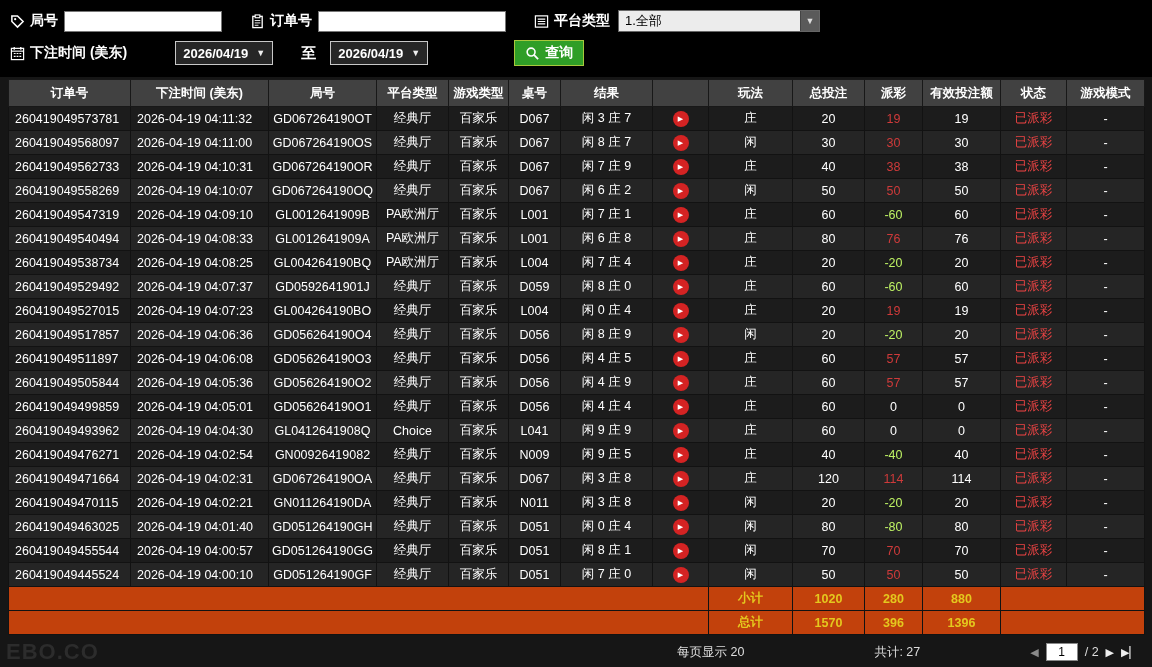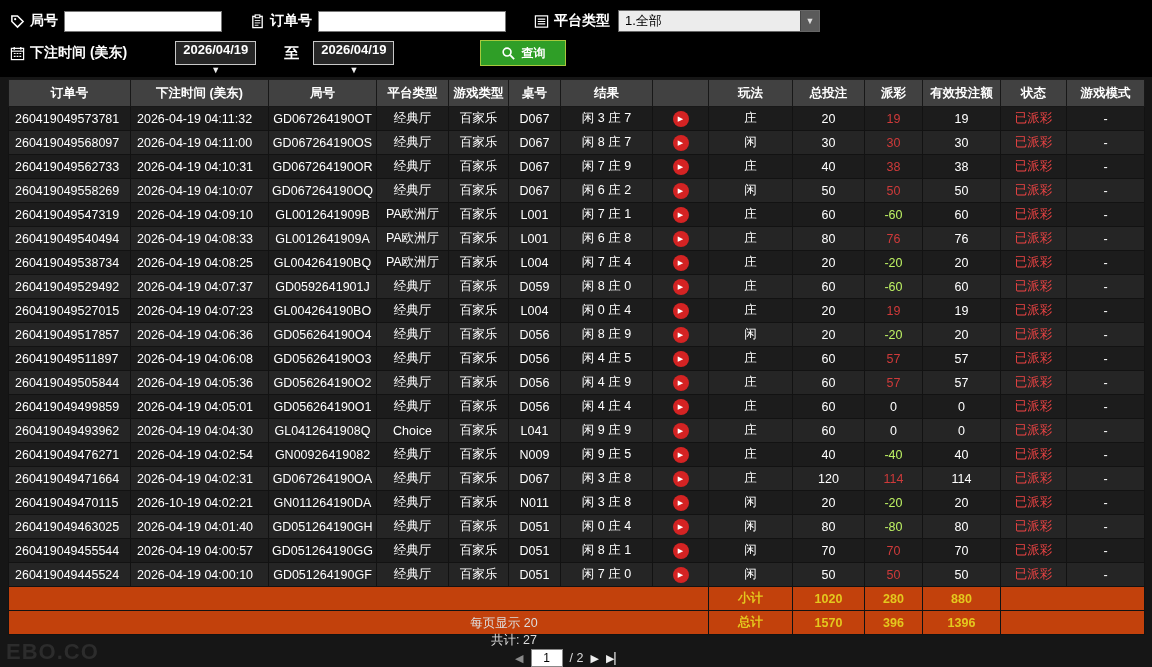--- a/index.html
+++ b/index.html
@@ -30,28 +30,28 @@
   }
   .dropdown-value { padding-left:6px; flex:1; }
   .dropdown-arrow {
     width:19px; height:100%; background:#5a5a5a; color:#ddd;
     display:flex; align-items:center; justify-content:center; font-size:9px;
     border-left:1px solid #444;
   }
   .date-select {
     display:flex; align-items:center; gap:8px; margin-left:10px;
     background:#262626; border:1px solid #c8c8c8; color:#fff;
-    font-weight:bold; font-size:13px; padding:0 7px; height:24px; cursor:default;flex-direction:column;
+    font-weight:bold; font-size:13px; padding:0 7px; height:24px; cursor:default;
   }
   .date-arrow { font-size:9px; color:#eee; }
   .to-label { font-weight:bold; font-size:15px; margin:0 14px 0 28px; }
   .search-btn {
     display:flex; align-items:center; gap:5px; margin-left:86px;
     background:#2f9e27; border:1px solid #a7c83c; color:#fff;
-    font-weight:bold; font-size:12px; height:26px; padding:0 20px; cursor:pointer;
+    font-weight:bold; font-size:14px; height:26px; padding:0 10px; cursor:pointer;
   }
   
   .table-wrap { padding:2px 8px 0; }
   table { width:1136px; border-collapse:collapse; table-layout:fixed; }
   th {
     background:#414141; color:#fff; font-weight:bold; font-size:12.5px;
     height:27px; border:1px solid #181818; text-align:center;
   }
   td {
     height:24px; border:1px solid #121212; text-align:center;
@@ -67,21 +67,21 @@
   .play-btn {
     display:inline-flex; align-items:center; justify-content:center;
     width:16px; height:16px; border-radius:50%; background:#d42323;
     color:#fff; font-size:7px; cursor:pointer; vertical-align:middle;
   }
   tr.summary td { background:#c2410c; color:#e4c81e; font-weight:bold; }
   
   .footer {
     position:absolute; left:0; right:0; bottom:0; height:30px;
     display:flex; align-items:center; justify-content:flex-end;
-    font-size:12.5px; color:#ddd; background:#161616; padding-right:14px;flex-direction:column;
+    font-size:12.5px; color:#ddd; background:#161616; padding-right:14px;
   }
   .page-size { margin-right:130px; }
   .total-count { margin-right:110px; }
   .pager { display:flex; align-items:center; gap:7px; }
   .pager-arrow { font-size:11px; cursor:pointer; color:#eee; }
   .pager-arrow.dim { color:#8a8a8a; }
   .page-box {
     width:32px; height:18px; background:#fff; color:#000; border:1px solid #888;
     text-align:center; font-size:12px;
   }
@@ -441,21 +441,21 @@
           <td><span class="play-btn">▶</span></td>
           <td>庄</td>
           <td>120</td>
           <td class="pos">114</td>
           <td>114</td>
           <td class="status-green">已派彩</td>
           <td>-</td>
         </tr>
         <tr>
           <td class="al">260419049470115</td>
-          <td class="al">2026-10-19 04:02:21</td>
+          <td class="al">2026-04-19 04:02:21</td>
           <td>GN011264190DA</td>
           <td>经典厅</td>
           <td>百家乐</td>
           <td>N011</td>
           <td>闲 3 庄 8</td>
           <td><span class="play-btn">▶</span></td>
           <td>闲</td>
           <td>20</td>
           <td class="neg">-20</td>
           <td>20</td>

